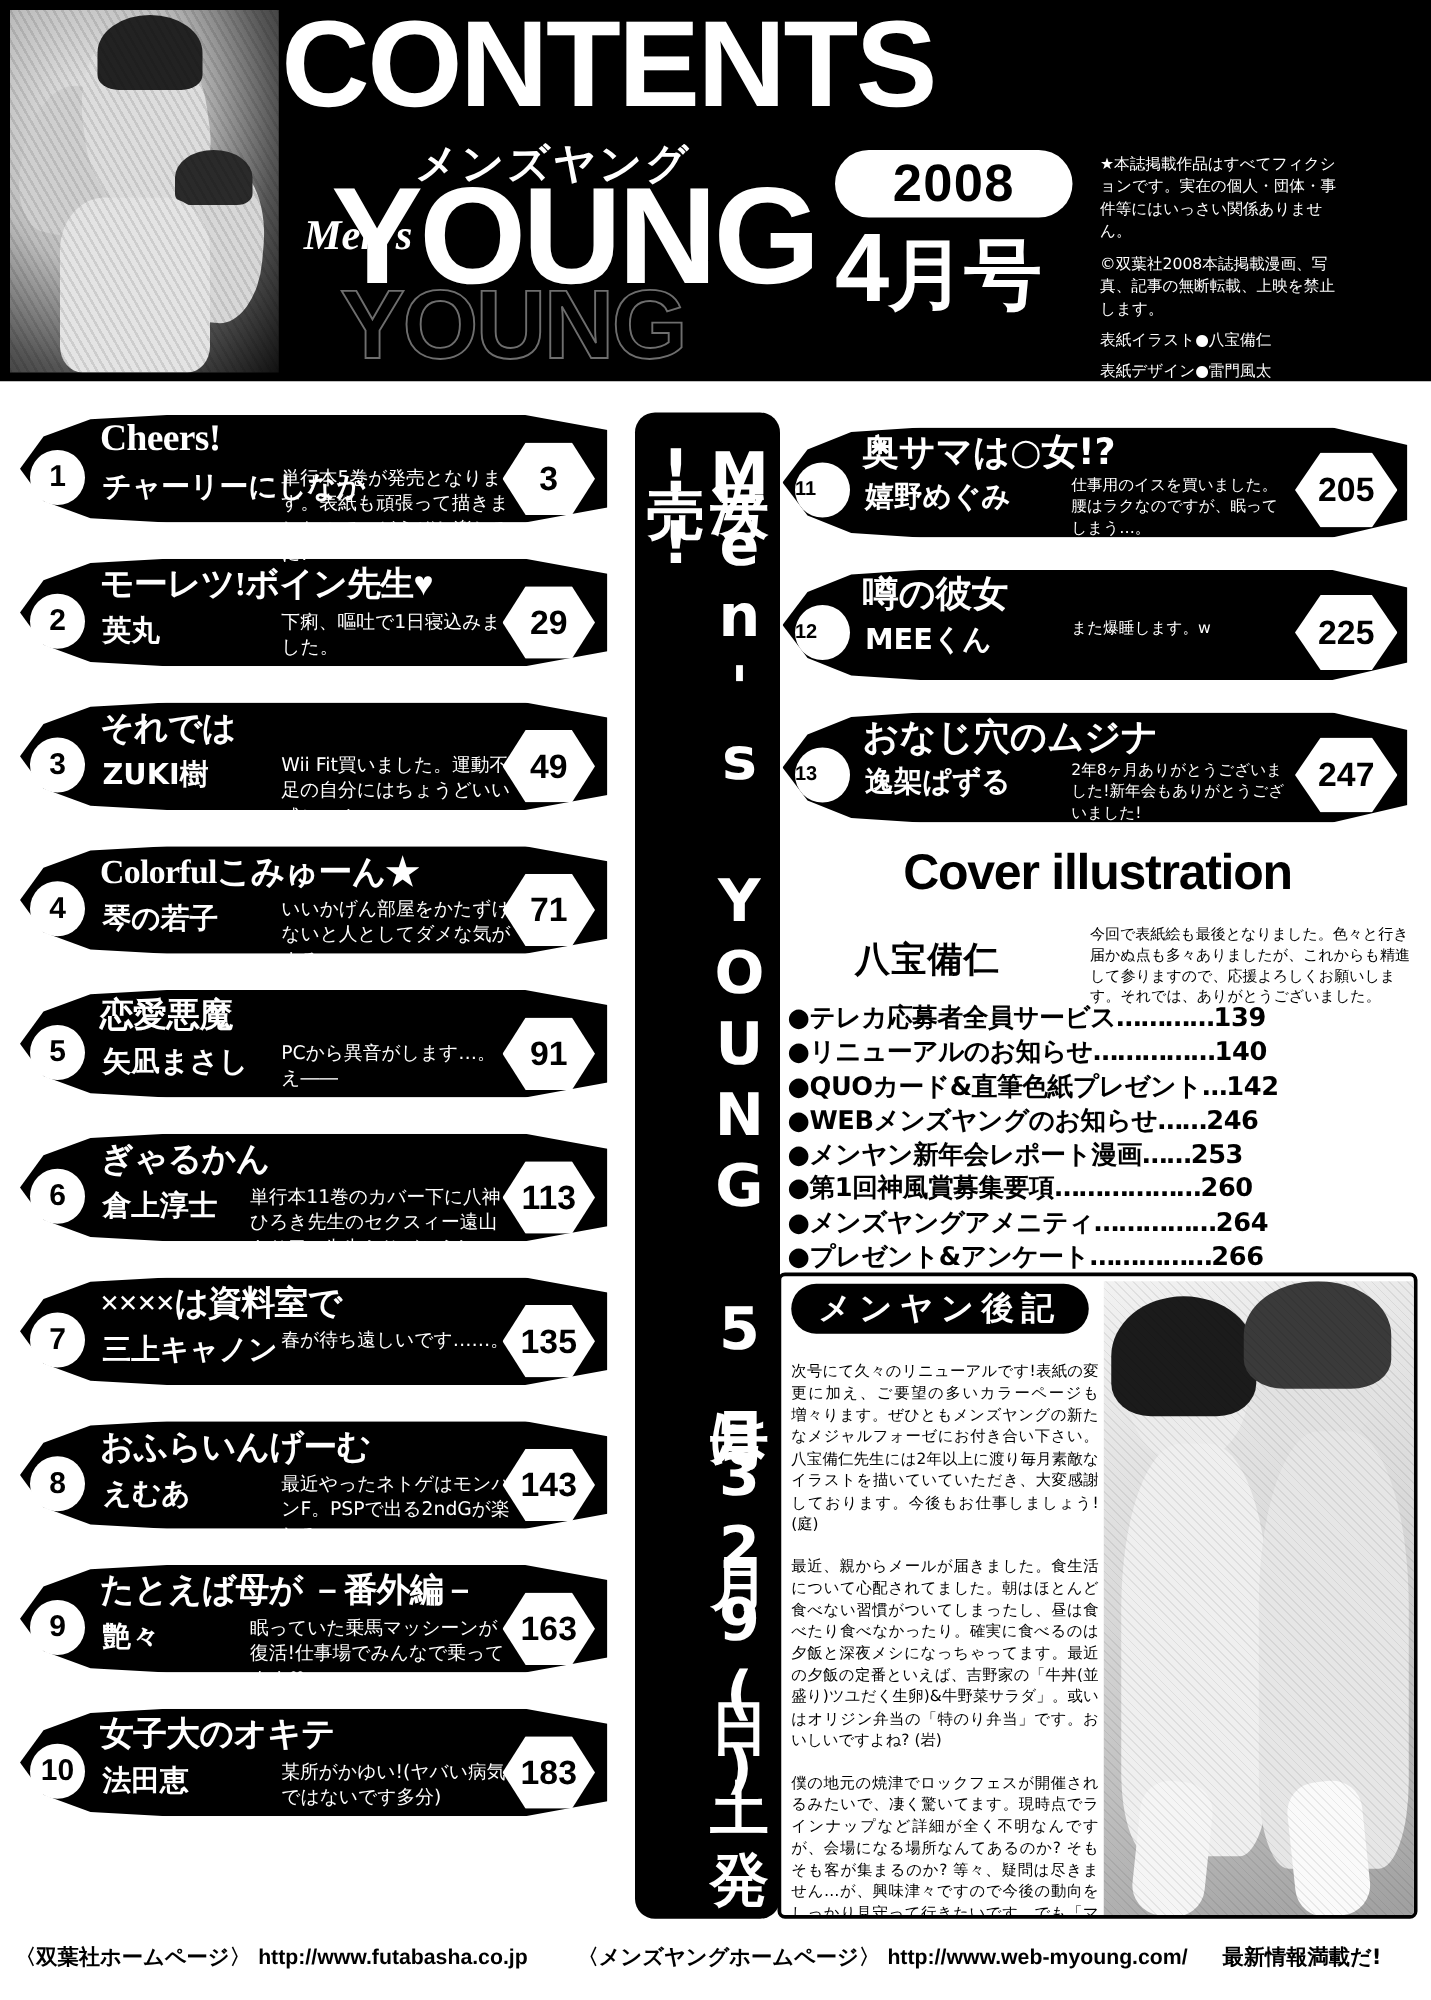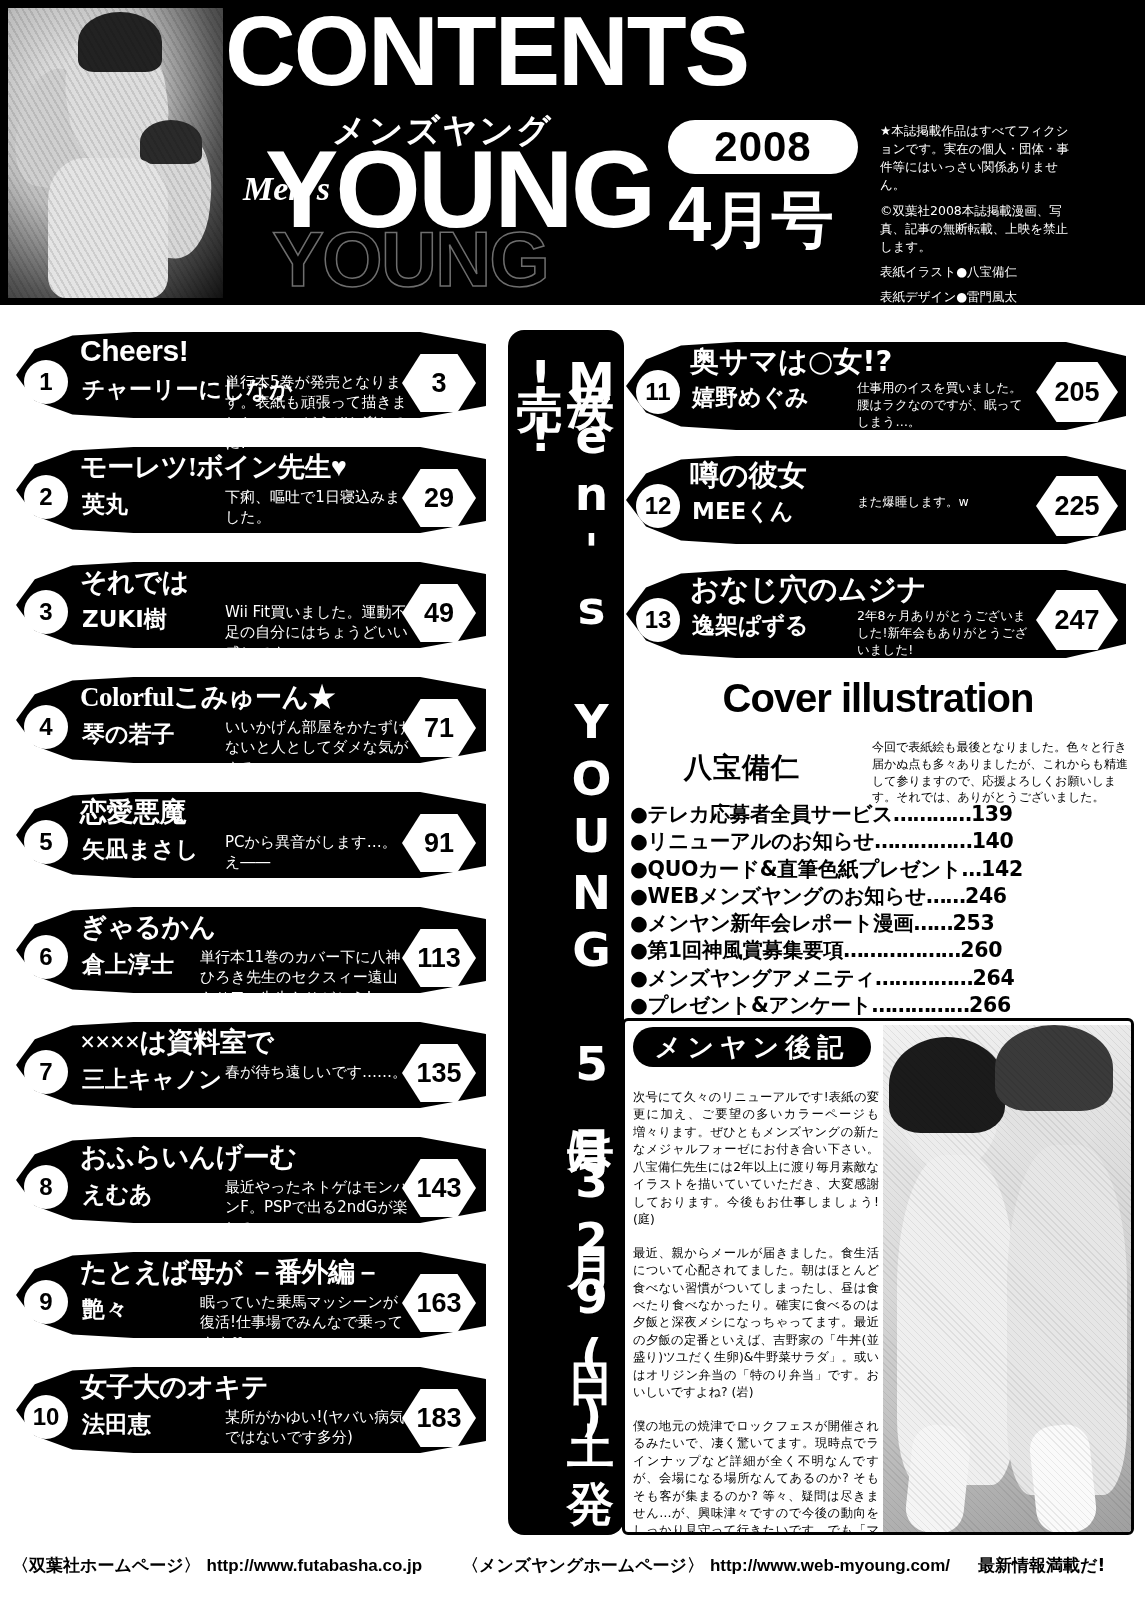--- a/index.html
+++ b/index.html
@@ -105,21 +105,21 @@
     position:absolute; left:14px; top:42px; width:44px; height:44px;
     border-radius:50%; background:#fff; color:#000;
     font-family:"Liberation Sans", sans-serif; font-weight:bold; font-size:24px;
     text-align:center; line-height:44px; z-index:3;
   }
   .entry .title {
     position:absolute; left:70px; top:16px; width:310px;
     color:#fff; font-weight:bold; font-size:27px; z-index:3;
     letter-spacing:-.5px; white-space:nowrap;font-family:Liberation Serif, serif;
   }
-  .entry .title.lat { font-family:Liberation Sans, sans-serif; font-size:30px; }
+  .entry .title.lat { font-family:Liberation Serif, serif; font-size:30px; }
   .entry .author {
     position:absolute; left:72px; top:56px; width:155px;
     color:#fff; font-weight:bold; font-size:23px; z-index:3; white-space:nowrap;
   }
   .entry .note {
     position:absolute; left:215px; top:54px; width:185px;
     color:#fff; font-size:15px; line-height:1.35; z-index:3;
   }
   .entry .note.wide { left:190px; width:210px; }
   .entry .pagehex {
@@ -145,22 +145,22 @@
   #right-col { position:absolute; left:622px; top:330px; width:512px; }
   .rentry { position:relative; height:114px; }
   .rentry .pill {
     position:absolute; left:4px; top:12px; width:500px; height:88px;
     background:#000;
     clip-path: polygon(0% 50%, 4% 20%, 11% 4%, 22% 0%, 88% 0%, 100% 16%, 100% 84%, 88% 100%, 22% 100%, 11% 96%, 4% 80%);
   }
   .rentry .numcircle {
     position:absolute; left:14px; top:40px; width:44px; height:44px;
     border-radius:50%; background:#fff; color:#000;
-    font-family:"Liberation Sans", sans-serif; font-weight:bold; font-size:24px;
-    text-align:center; line-height:44px; z-index:3;
+    font-family:"Liberation Sans", sans-serif; font-weight:bold; font-size:16px;
+    line-height:44px; z-index:3;
   }
   .rentry .title {
     position:absolute; left:68px; top:12px; width:340px;
     color:#fff; font-weight:bold; font-size:29px; z-index:3; white-space:nowrap;
   }
   .rentry .author {
     position:absolute; left:70px; top:52px;
     color:#fff; font-weight:bold; font-size:23px; z-index:3; white-space:nowrap;
   }
   .rentry .note {

